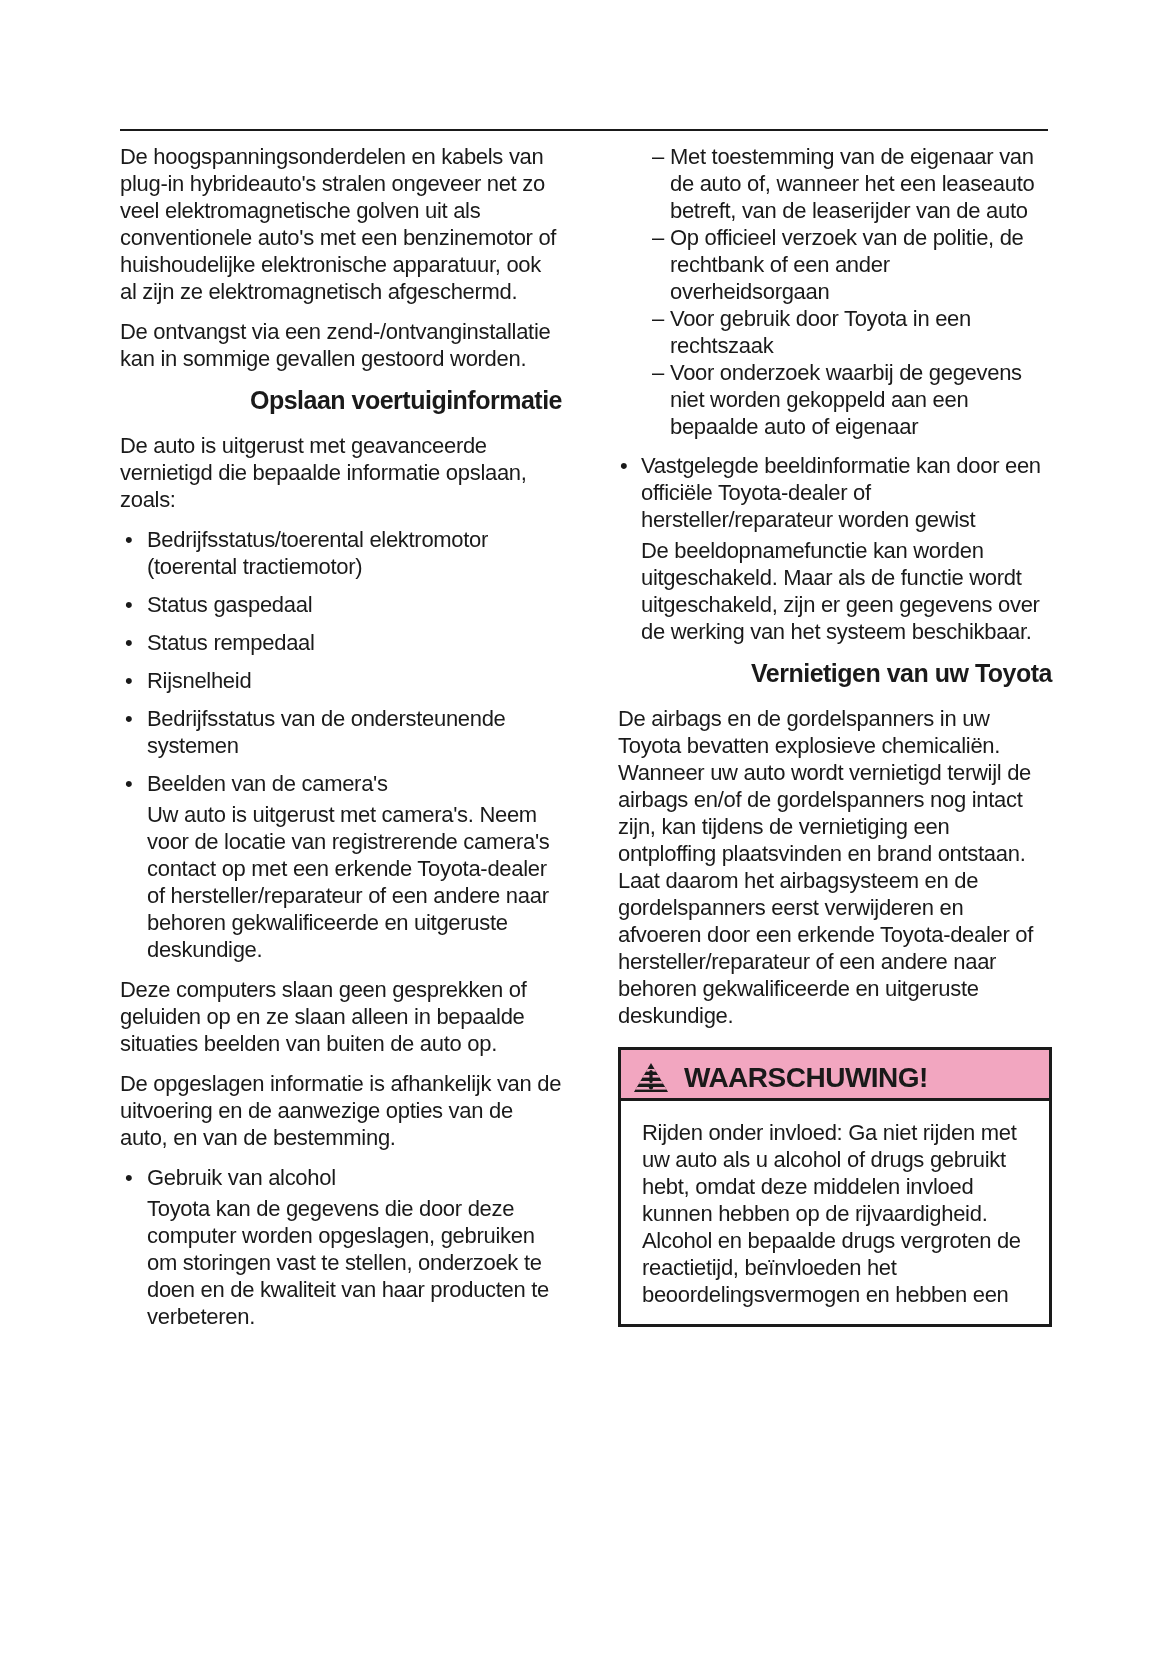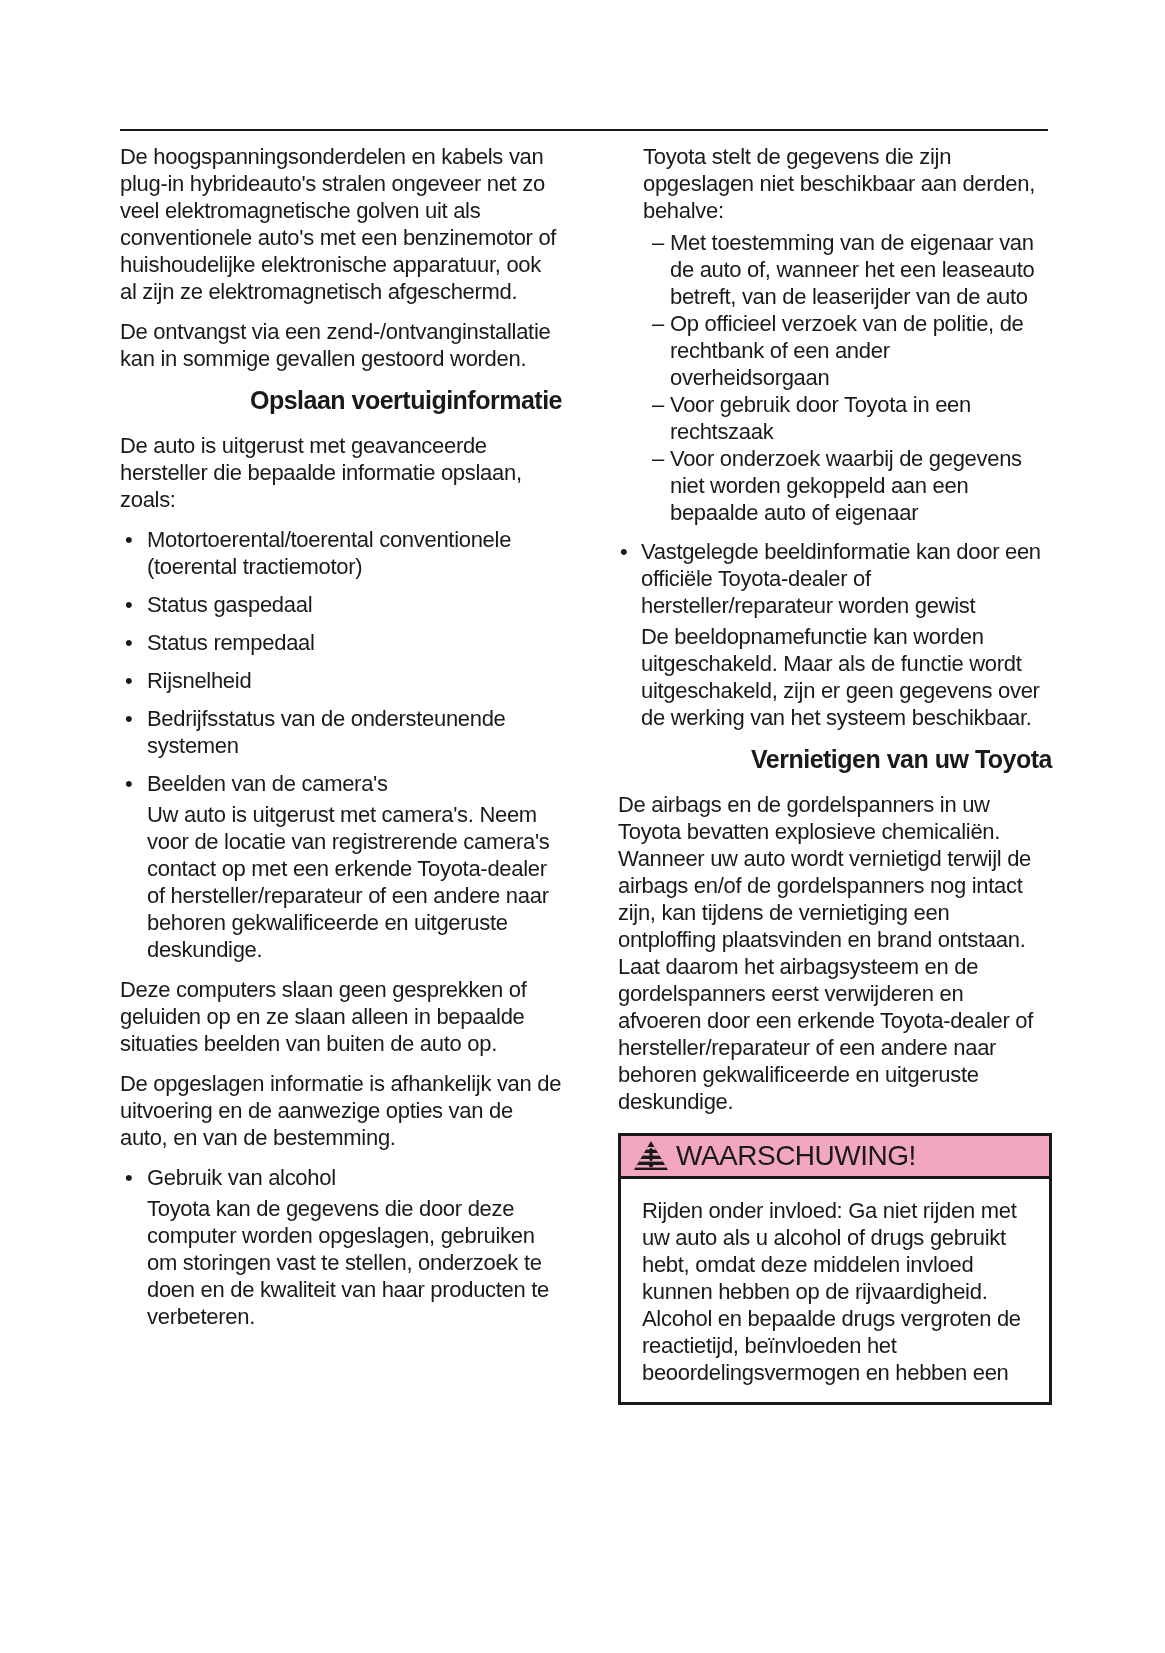--- a/index.html
+++ b/index.html
@@ -41,22 +41,22 @@
   
   .warnbox{
     border:3px solid #1a1a1a;
     margin-top:18px;
     background:#ffffff;
   }
   .warnbox-header{
     background:#f2a6c0;
     border-bottom:3px solid #1a1a1a;
     display:flex;align-items:center;
-    padding:4px 10px 5px 12px;
-    font-weight:400;font-size:28px;letter-spacing:-0.5px;
+    padding:12px 10px 5px 12px;
+    font-weight:700;font-size:28px;letter-spacing:-0.5px;gap:8px;
   }
   .warn-icon{margin-right:7px;display:block;}
   .warnbox-body{padding:10px 13px 8px 13px;}
   .warn-subhead{
     font-weight:700;margin:0 0 7px 0 !important;
   }
   .warnbox-body p{margin:8px;}
   .page-number{
     position:absolute;left:120px;top:1576px;
     font-size:25px;font-weight:700;
@@ -65,26 +65,26 @@
 </head>
 <body>
 
 <div class="page">
   <div class="top-rule"></div>
 
   <div class="col col-left">
     <p>De hoogspanningsonderdelen en kabels van plug-in hybrideauto's stralen ongeveer net zo veel elektromagnetische golven uit als conventionele auto's met een benzinemotor of huishoudelijke elektronische apparatuur, ook al zijn ze elektromagnetisch afgeschermd.</p>
     <p>De ontvangst via een zend-/ontvanginstallatie kan in sommige gevallen gestoord worden.</p>
     <h2>Opslaan voertuiginformatie</h2>
-    <p>De auto is uitgerust met geavanceerde hersteller die bepaalde informatie opslaan, zoals:</p>
+    <p>De auto is uitgerust met geavanceerde vernietigd die bepaalde informatie opslaan, zoals:</p>
 
     <ul class="plain">
       <li>
         <span class="bullet-marker">•</span>
-        <div class="li-body">Motortoerental/toerental conventionele (toerental tractiemotor)</div>
+        <div class="li-body">Bedrijfsstatus/toerental elektromotor (toerental tractiemotor)</div>
       </li>
       <li>
         <span class="bullet-marker">•</span>
         <div class="li-body">Status gaspedaal</div>
       </li>
       <li>
         <span class="bullet-marker">•</span>
         <div class="li-body">Status rempedaal</div>
       </li>
       <li>
@@ -112,21 +112,20 @@
         <span class="bullet-marker">•</span>
         <div class="li-body">
           <span>Gebruik van alcohol</span>
           <p class="sub">Toyota kan de gegevens die door deze computer worden opgeslagen, gebruiken om storingen vast te stellen, onderzoek te doen en de kwaliteit van haar producten te verbeteren.</p>
         </div>
       </li>
     </ul>
   </div>
 
   <div class="col col-right">
-    <p class="indent-intro">Toyota stelt de gegevens die zijn opgeslagen niet beschikbaar aan derden, behalve:</p>
 
     <ul class="dashes">
       <li>
         <span class="dash-marker">–</span>
         <div class="li-body">Met toestemming van de eigenaar van de auto of, wanneer het een leaseauto betreft, van de leaserijder van de auto</div>
       </li>
       <li>
         <span class="dash-marker">–</span>
         <div class="li-body">Op officieel verzoek van de politie, de rechtbank of een ander overheidsorgaan</div>
       </li>

